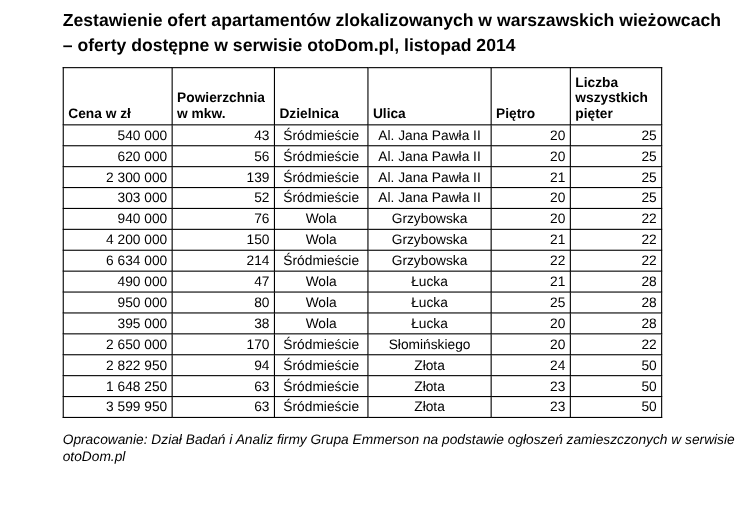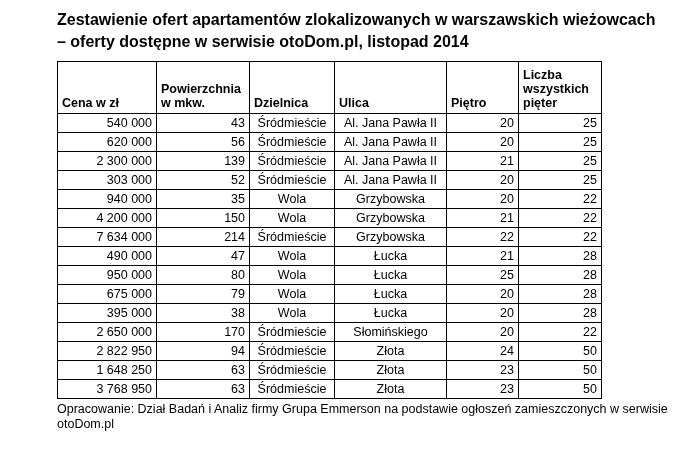--- a/index.html
+++ b/index.html
@@ -40,24 +40,25 @@
     white-space: normal;
     line-height: 1.15;
   }
   table.offers td {
     height: 19px;
     padding: 1px 4px;
   }
   td.num { text-align: right; }
   td.txt { text-align: center; margin-top: 19px; }
   .footer {
+    font-style: italic;
     font-size: 12.5px;
     line-height: 1.25;
     width: 620px;
-    margin-top: 3px;
+    margin-top: 13px;
   }
 </style>
 </head>
 <body>
 
 <div class="page">
   <div class="title">Zestawienie ofert apartamentów zlokalizowanych w warszawskich wieżowcach – oferty dostępne w serwisie otoDom.pl, listopad 2014</div>
 
   <table class="offers">
     <colgroup>
@@ -106,36 +107,36 @@
         <tr>
           <td class="num">303 000</td>
           <td class="num">52</td>
           <td class="txt">Śródmieście</td>
           <td class="txt">Al. Jana Pawła II</td>
           <td class="num">20</td>
           <td class="num">25</td>
         </tr>
         <tr>
           <td class="num">940 000</td>
-          <td class="num">35</td>
+          <td class="num">76</td>
           <td class="txt">Wola</td>
           <td class="txt">Grzybowska</td>
           <td class="num">20</td>
           <td class="num">22</td>
         </tr>
         <tr>
           <td class="num">4 200 000</td>
           <td class="num">150</td>
           <td class="txt">Wola</td>
           <td class="txt">Grzybowska</td>
           <td class="num">21</td>
           <td class="num">22</td>
         </tr>
         <tr>
-          <td class="num">7 634 000</td>
+          <td class="num">6 634 000</td>
           <td class="num">214</td>
           <td class="txt">Śródmieście</td>
           <td class="txt">Grzybowska</td>
           <td class="num">22</td>
           <td class="num">22</td>
         </tr>
         <tr>
           <td class="num">490 000</td>
           <td class="num">47</td>
           <td class="txt">Wola</td>
@@ -145,28 +146,20 @@
         </tr>
         <tr>
           <td class="num">950 000</td>
           <td class="num">80</td>
           <td class="txt">Wola</td>
           <td class="txt">Łucka</td>
           <td class="num">25</td>
           <td class="num">28</td>
         </tr>
         <tr>
-          <td class="num">675 000</td>
-          <td class="num">79</td>
-          <td class="txt">Wola</td>
-          <td class="txt">Łucka</td>
-          <td class="num">20</td>
-          <td class="num">28</td>
-        </tr>
-        <tr>
           <td class="num">395 000</td>
           <td class="num">38</td>
           <td class="txt">Wola</td>
           <td class="txt">Łucka</td>
           <td class="num">20</td>
           <td class="num">28</td>
         </tr>
         <tr>
           <td class="num">2 650 000</td>
           <td class="num">170</td>
@@ -185,21 +178,21 @@
         </tr>
         <tr>
           <td class="num">1 648 250</td>
           <td class="num">63</td>
           <td class="txt">Śródmieście</td>
           <td class="txt">Złota</td>
           <td class="num">23</td>
           <td class="num">50</td>
         </tr>
         <tr>
-          <td class="num">3 768 950</td>
+          <td class="num">3 599 950</td>
           <td class="num">63</td>
           <td class="txt">Śródmieście</td>
           <td class="txt">Złota</td>
           <td class="num">23</td>
           <td class="num">50</td>
         </tr>
       </tbody>
   </table>
 
   <div class="footer">Opracowanie: Dział Badań i Analiz firmy Grupa Emmerson na podstawie ogłoszeń zamieszczonych w serwisie otoDom.pl</div>

